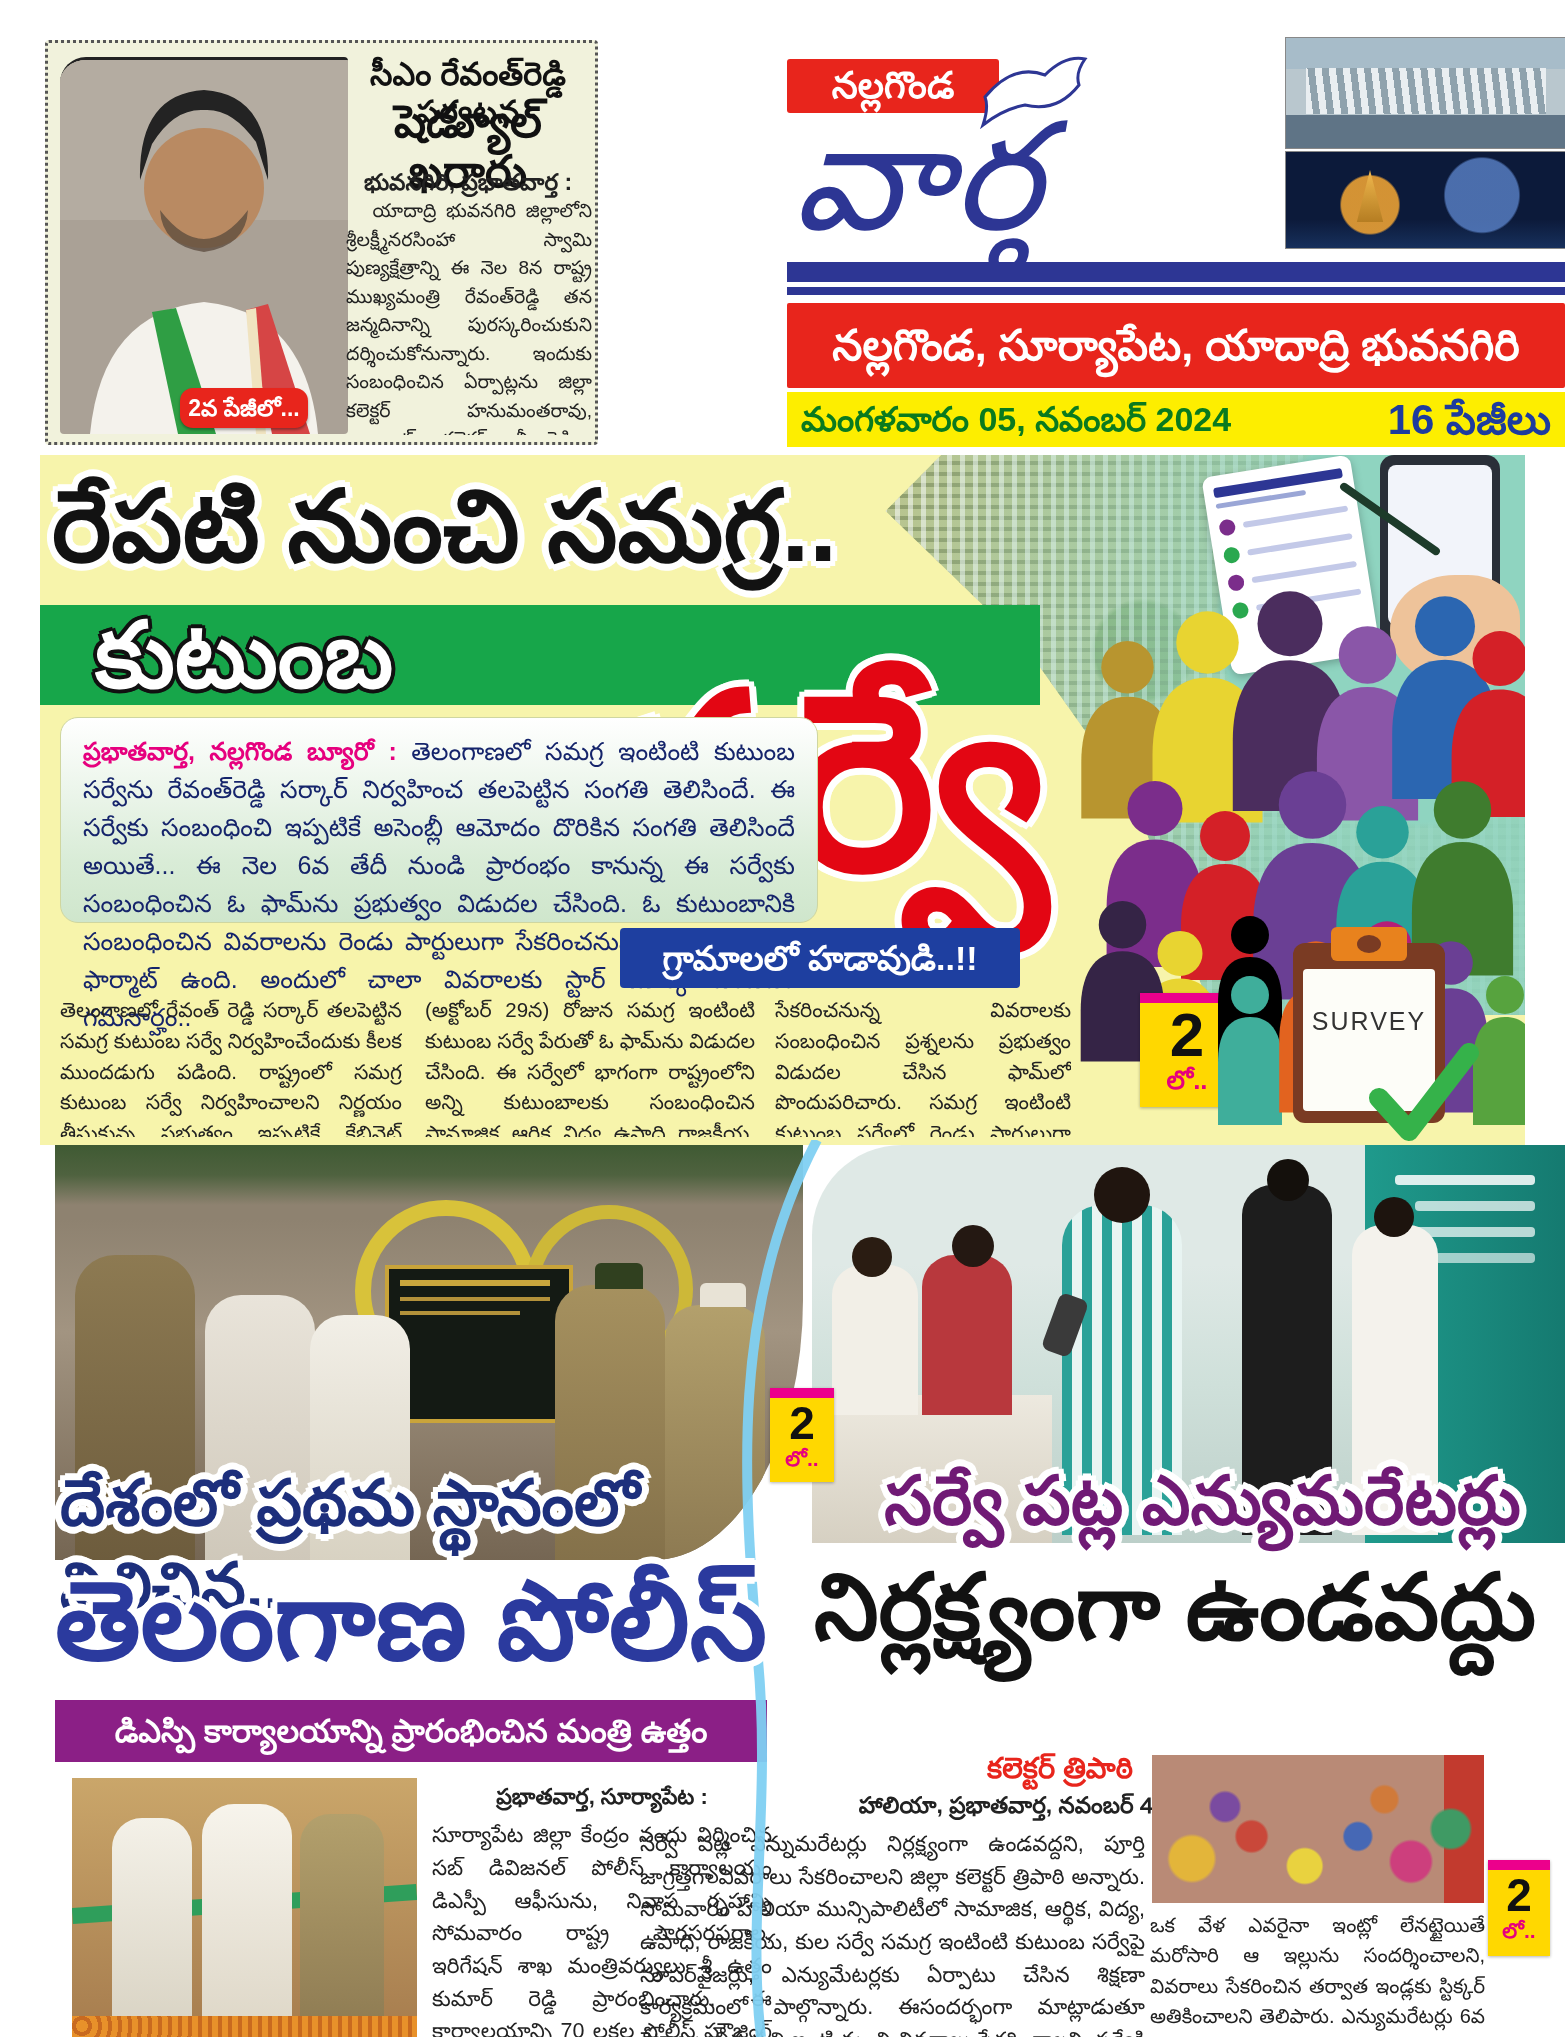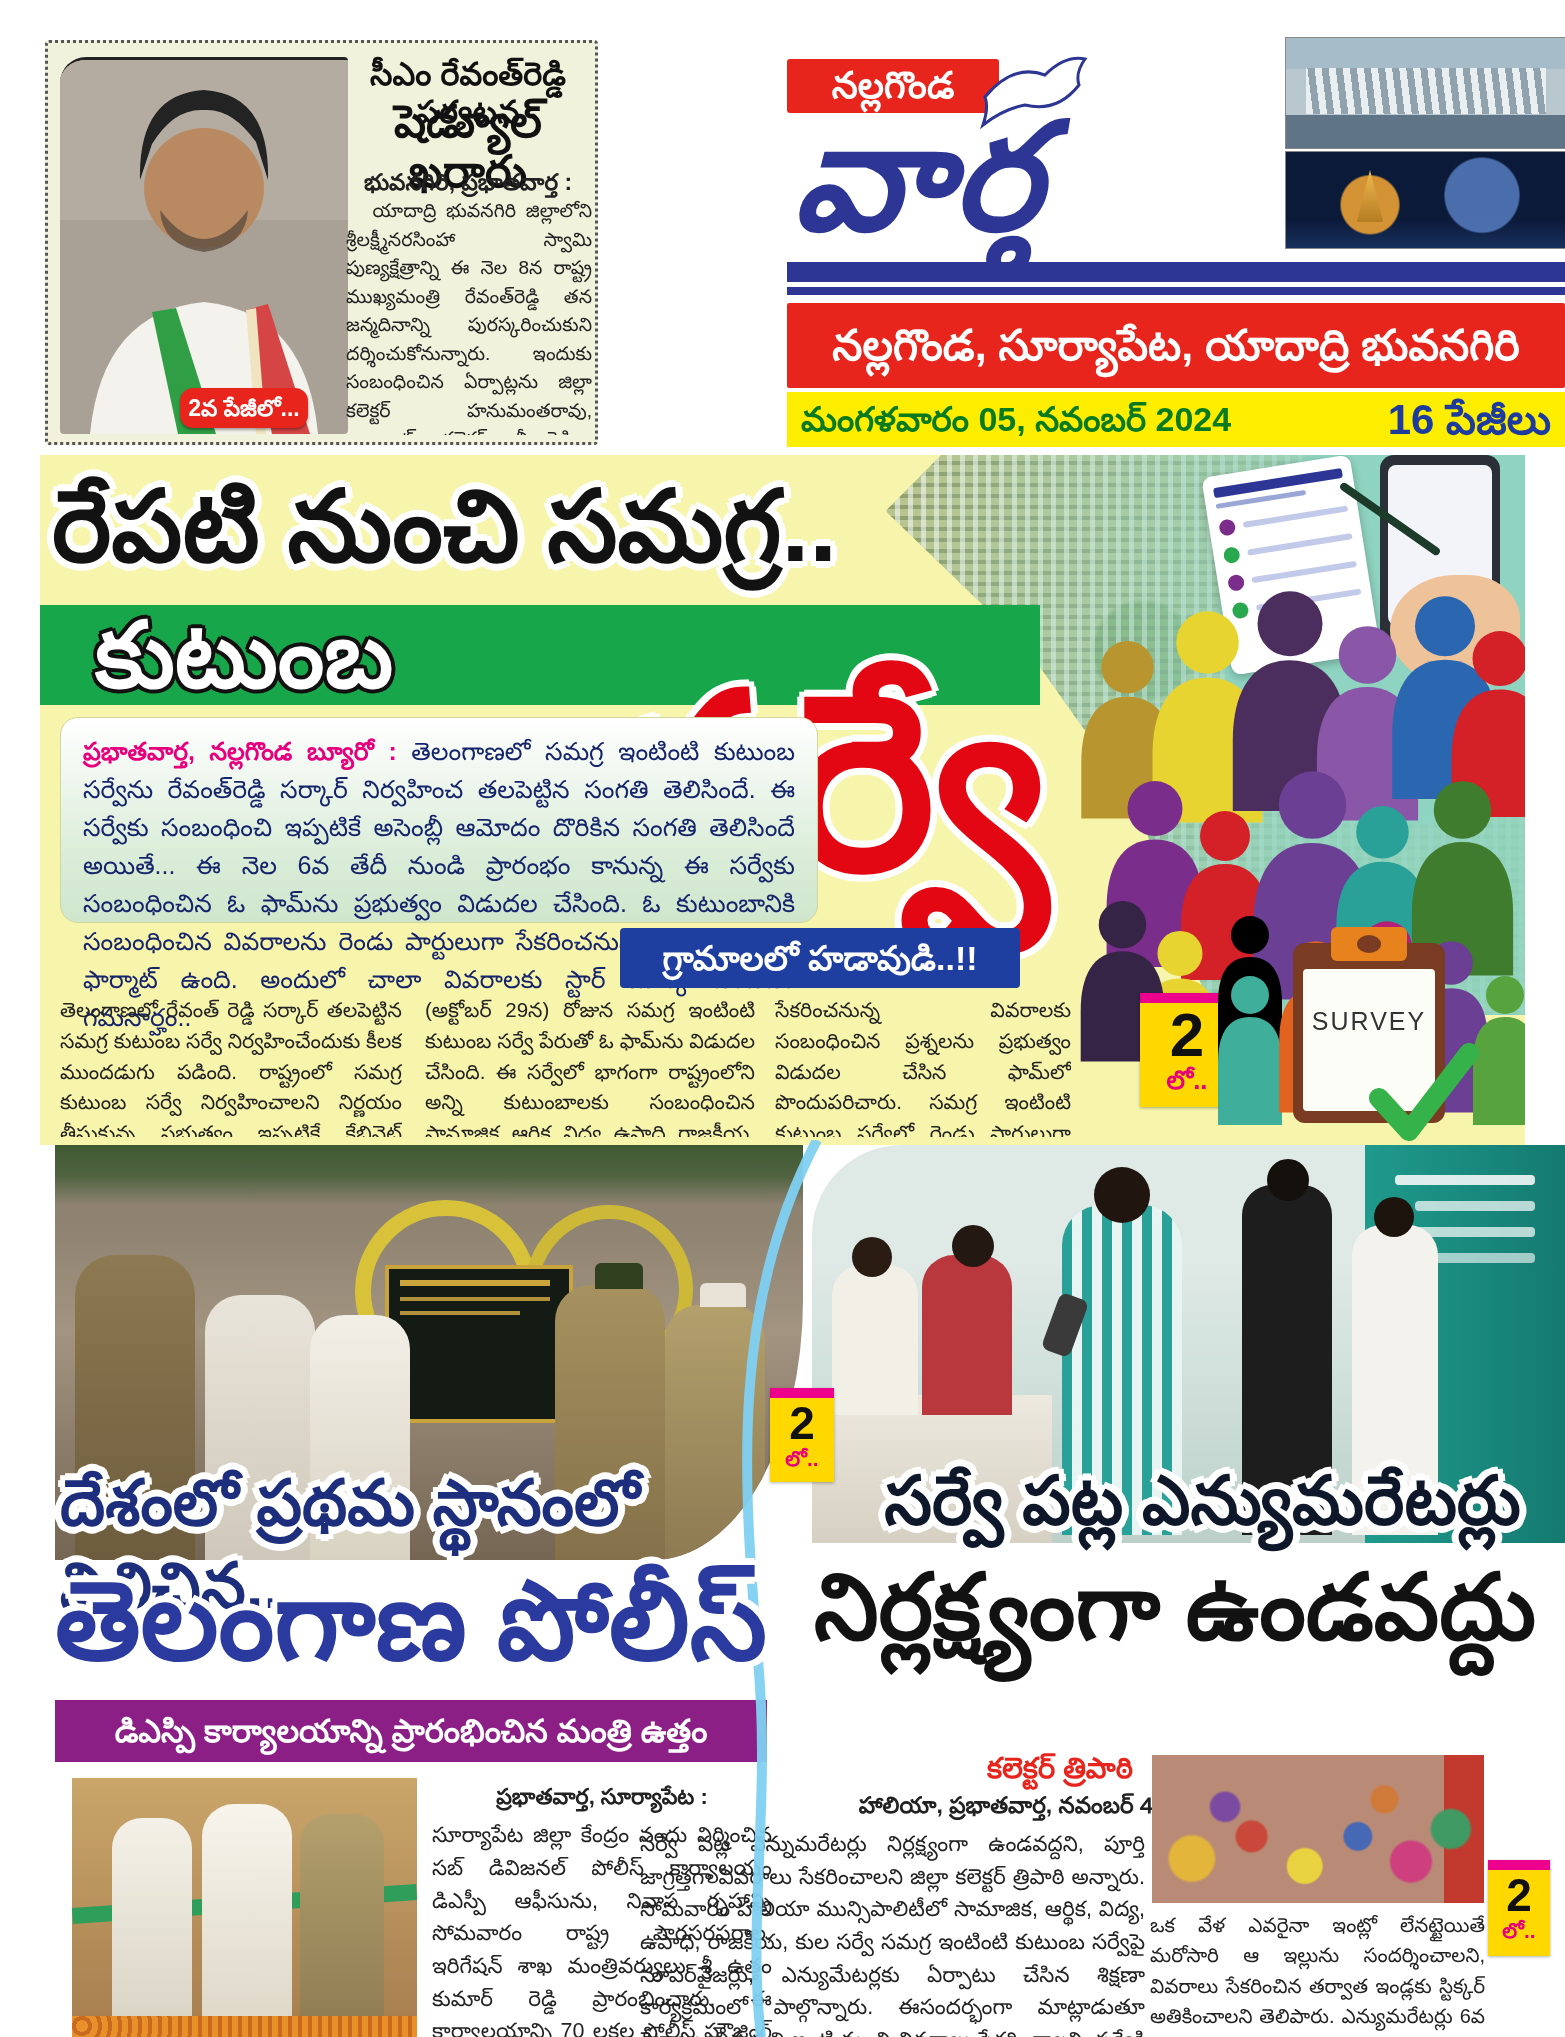--- a/index.html
+++ b/index.html
@@ -22,21 +22,21 @@
   .pageref{background:#e8251c;color:#fff;font-weight:bold;font-size:23px;line-height:40px;text-align:center;
            border-radius:13px;box-shadow:0 2px 3px rgba(0,0,0,.35);}
   .tb-h1{font-size:32px;line-height:1.2;color:#111;}
   .tb-h2{font-size:45px;line-height:1.1;color:#111;}
   .tb-date{font-size:23px;color:#222;text-align:center;}
   .tb-body{font-size:19px;line-height:1.5;color:#222;text-indent:1.4em;}
   
   .masthead{left:787px;top:35px;width:778px;height:410px;}
   .edition{left:0;top:24px;width:212px;height:54px;background:#e8251c;color:#fff;font-weight:bold;
            font-size:37px;line-height:54px;text-align:center;border-radius:3px;}
-  .mast-title{left:6px;top:52px;width:520px;height:180px;color:#2d3694;font-weight:bold;
+  .mast-title{left:6px;top:52px;width:520px;height:180px;color:#2d3694;font-weight:normal;
               font-size:150px;line-height:180px;letter-spacing:2px;font-style:italic;}
   .mast-photo{border:1px solid #888;}
   .rule{background:#2d3694;}
   .districts{left:0;top:268px;width:778px;height:85px;background:#e8251c;color:#fff;font-weight:bold;
              font-size:43px;line-height:85px;text-align:center;border-radius:2px;}
   .datebar{left:0;top:357px;width:778px;height:55px;background:#fdee00;}
   .datebar .d{position:absolute;left:14px;top:0;line-height:55px;font-size:34px;font-weight:bold;color:#0a7a1e;text-align:center;}
   .datebar .p{position:absolute;right:14px;top:0;line-height:55px;font-size:42px;font-weight:bold;color:#1d3b9e;}
   
   .banner{left:40px;top:455px;width:1485px;height:690px;background:#f7f4ab;overflow:hidden;}
@@ -91,21 +91,21 @@
             radial-gradient(circle at 90% 50%,#3f9a64 0 6%,transparent 7%),
             radial-gradient(circle at 22% 35%,#7a4ba0 0 5%,transparent 6%),
             radial-gradient(circle at 70% 30%,#d07a3a 0 5%,transparent 6%),
             linear-gradient(90deg,#b98a76 0 88%,#c23a2e 88% 100%);}
   
   .kicker2{left:60px;top:1462px;width:740px;font-size:64px;font-weight:bold;color:#1d2f7c;z-index:6;line-height:1.3;}
   .police-h{left:55px;top:1552px;width:745px;font-size:110px;font-weight:bold;color:#2b3a9e;z-index:6;line-height:1.25;}
   .purplebar{left:55px;top:1700px;width:712px;height:62px;background:#8b1f86;color:#fff;font-weight:bold;
              font-size:32px;line-height:62px;text-align:center;}
   .storytext{font-size:21.5px;line-height:1.52;color:#222;}
-  .kicker3{left:845px;top:1458px;width:715px;font-size:68px;font-weight:bold;color:#0f172a;z-index:6;line-height:1.25;}
+  .kicker3{left:845px;top:1458px;width:715px;font-size:68px;font-weight:bold;color:#701a75;z-index:6;line-height:1.25;}
   .survey-h{left:790px;top:1548px;width:770px;font-size:92px;font-weight:bold;color:#121212;z-index:6;line-height:1.3;}
   .attrib{color:#e8251c;font-weight:bold;font-size:29px;}
   .swoosh{z-index:5;pointer-events:none;}
 </style>
 </head>
 <body>
 
 <div class="page">
 
   <section class="abs topbox">

